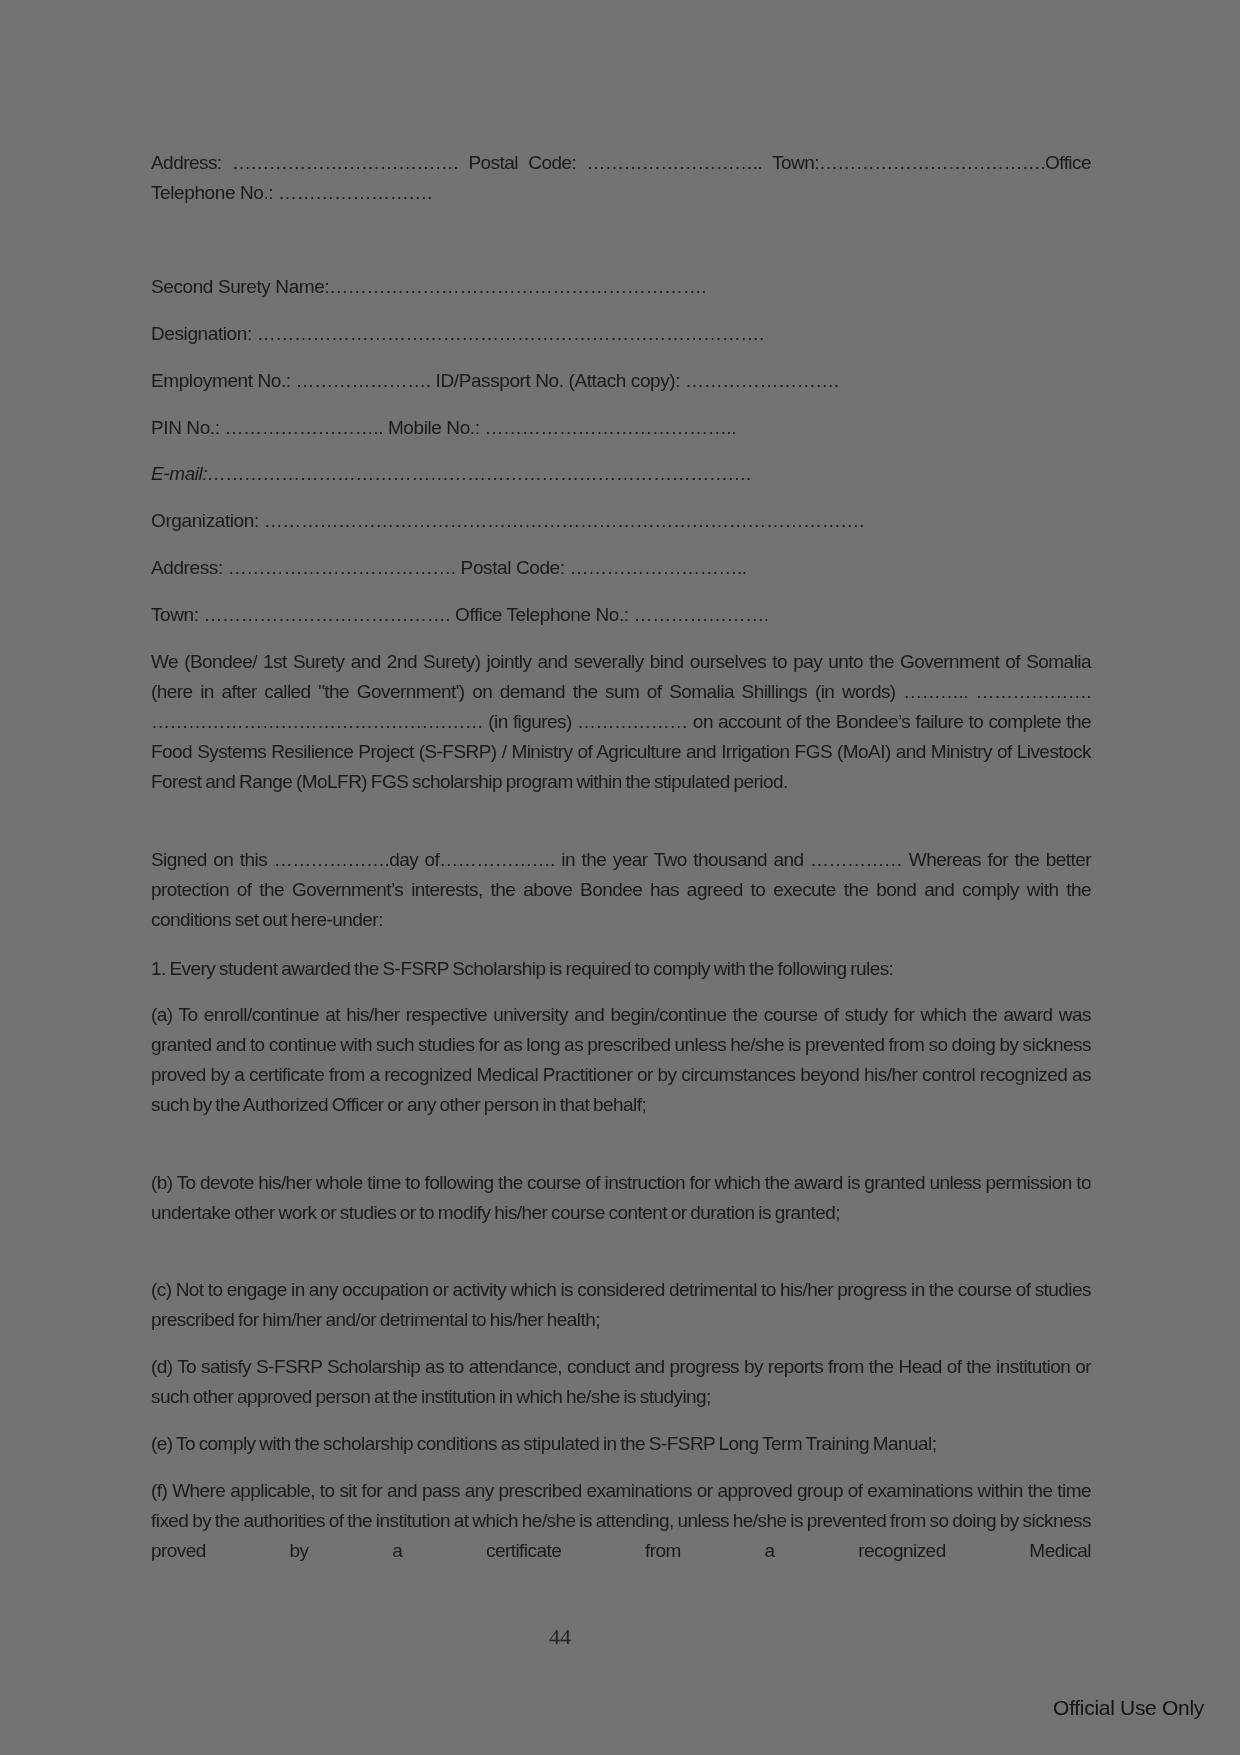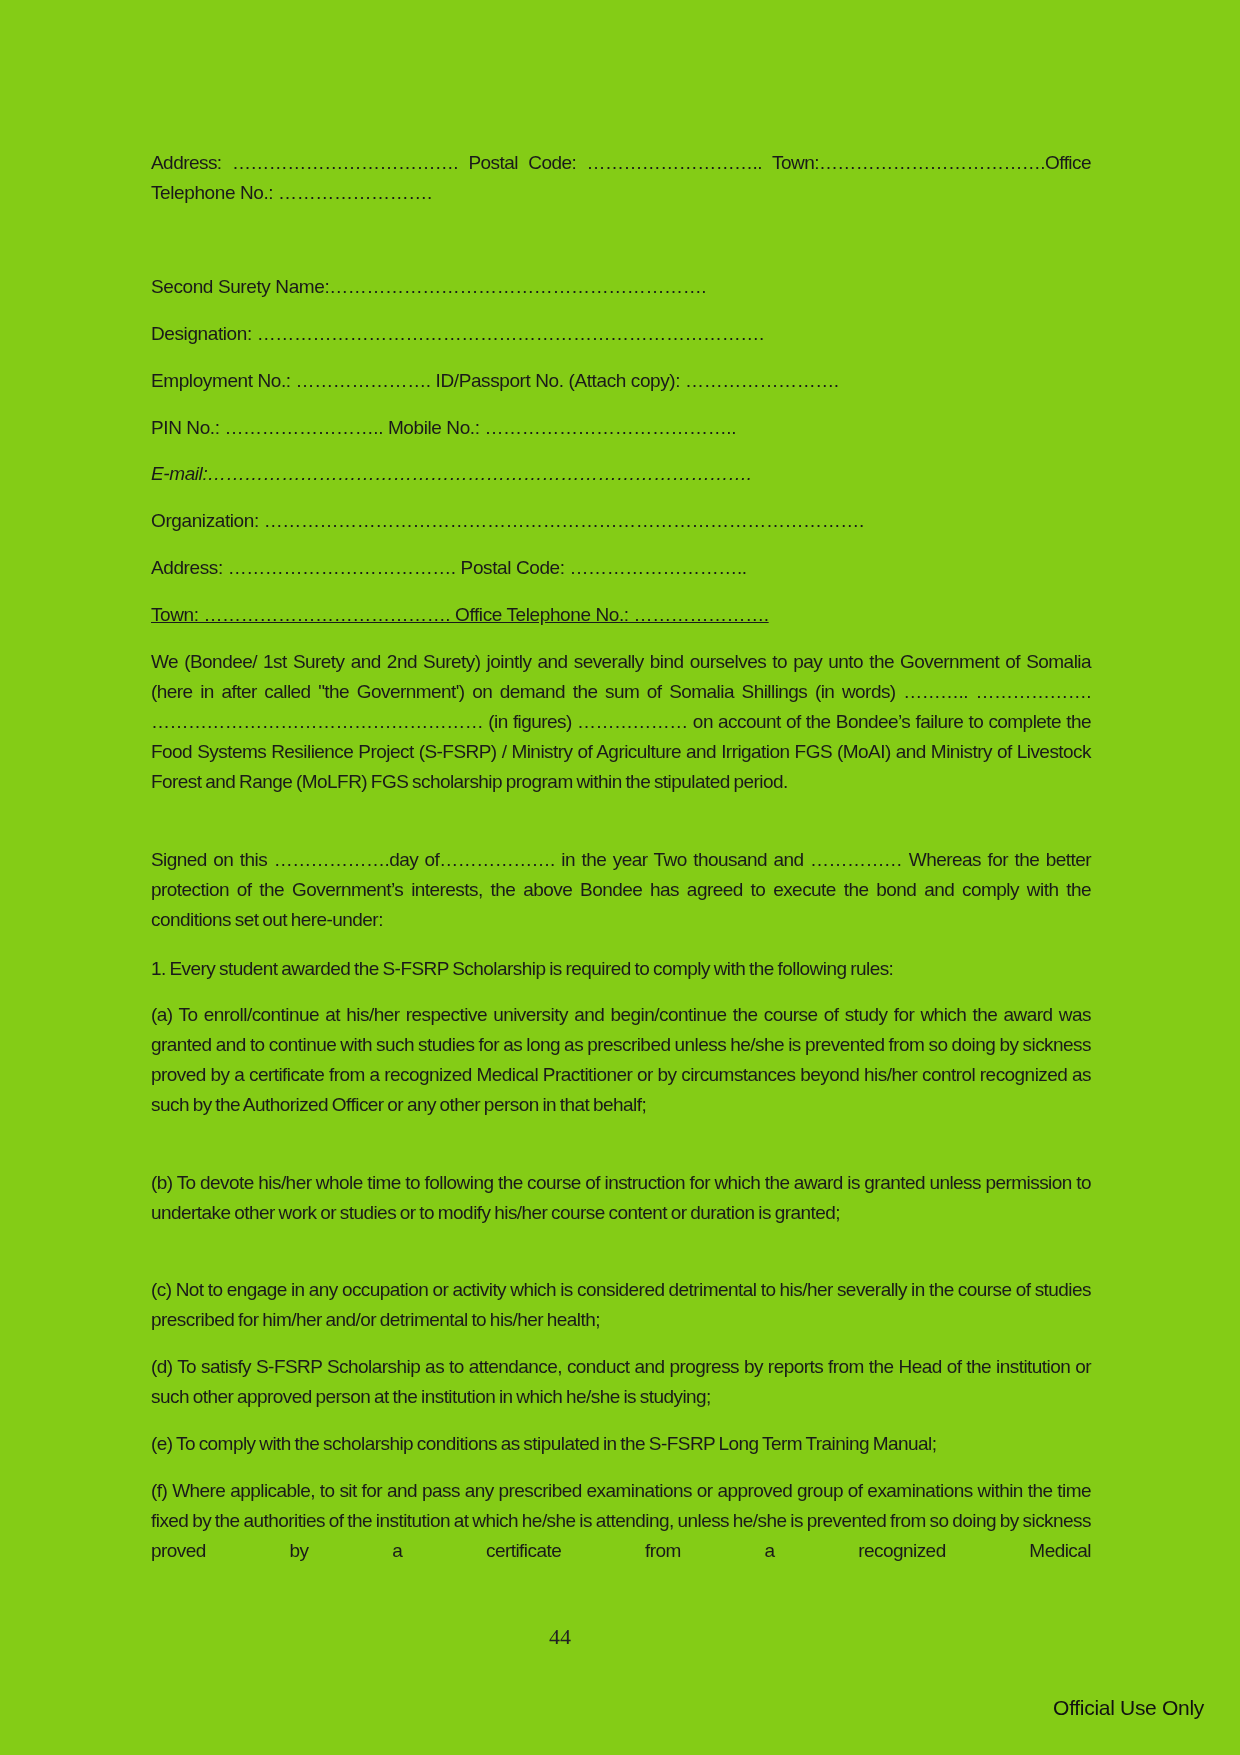--- a/index.html
+++ b/index.html
@@ -13,21 +13,21 @@
       position: relative;
       overflow: hidden;
       color: #1a1a1a;
     }
     .page {
       position: absolute;
       left: 0;
       top: 0;
       width: 1240px;
       height: 1755px;
-      background: #84cc16;
+      background: #737373;
     }
     .line {
       position: absolute;
       left: 151px;
       width: 940px;
       white-space: nowrap;
       font-family: "Liberation Sans", sans-serif;
       font-size: 19px;
       line-height: 30px;
       letter-spacing: -0.4px;
@@ -78,29 +78,29 @@
   <div class="para justify-full" style="top:148px;">Address: ………………………………. Postal Code:    ……………………….. Town:……………………………….Office</div>
   <div class="line" style="top:272px;">Second Surety Name:…………………………………………………….</div>
 
   <div class="line" style="top:178px;">Telephone No.: …………………….</div>
   <div class="line" style="top:319px;">Designation: ……………………………………………………………………….</div>
   <div class="line" style="top:366px;">Employment No.: …………………. ID/Passport No. (Attach copy): …………………….</div>
   <div class="line" style="top:413px;">PIN No.: ……………………..  Mobile No.: …………………………………..</div>
   <div class="line" style="top:459px;font-style:italic;">E-mail:…………………………………………………………………………….</div>
   <div class="line" style="top:506px;">Organization: …………………………………………………………………………………….</div>
   <div class="line" style="top:553px;">Address: ………………………………. Postal Code:   ………………………..</div>
-  <div class="line" style="top:600px;text-decoration:underline;">Town: …………………………………. Office Telephone No.: ………………….</div>
+  <div class="line" style="top:600px;">Town: …………………………………. Office Telephone No.: ………………….</div>
 
   <div class="para" style="top:647px;">We (Bondee/ 1st Surety and 2nd Surety) jointly and severally bind ourselves to pay unto the Government of Somalia (here in after called "the Government') on demand the sum of Somalia Shillings (in words) ……….. ………………. ……………………………………………… (in figures) ………………  on account of the Bondee’s failure to complete the Food Systems Resilience Project (S-FSRP) / Ministry of Agriculture and Irrigation FGS (MoAI) and Ministry of Livestock Forest and Range (MoLFR) FGS scholarship program within the stipulated period.</div>
 
   <div class="para" style="top:845px;"> Signed on this ……………….day of………………. in the year Two thousand and …………… Whereas for the better protection of the Government’s interests, the above Bondee has agreed to execute the bond and comply with the conditions set out here-under:</div>
 
   <div class="para" style="top:954px;">1.  Every student awarded the S-FSRP Scholarship is required to comply with the following rules:</div>
   <div class="para" style="top:1000px;">  (a) To enroll/continue at his/her respective university and begin/continue the course of study for which the award was granted and to continue with such studies for as long as prescribed unless he/she is prevented from so doing by sickness proved by a certificate from a recognized Medical Practitioner or by circumstances beyond his/her control recognized as such by the Authorized Officer or any other person in that behalf;</div>
   <div class="para" style="top:1168px;">(b) To devote his/her whole time to following the course of instruction for which the award is granted unless permission to undertake other work or studies or to modify his/her course content or duration is granted;</div>
-  <div class="para" style="top:1275px;">(c) Not to engage in any occupation or activity which is considered detrimental to his/her severally in the course of studies prescribed for him/her and/or detrimental to his/her health;</div>
+  <div class="para" style="top:1275px;">(c) Not to engage in any occupation or activity which is considered detrimental to his/her progress in the course of studies prescribed for him/her and/or detrimental to his/her health;</div>
   <div class="para" style="top:1352px;">(d) To satisfy S-FSRP Scholarship as to attendance, conduct and progress by reports from the Head of the institution or such other approved person at the institution in which he/she is studying;</div>
   <div class="para" style="top:1429px;">(e) To comply with the scholarship conditions as stipulated in the S-FSRP Long Term Training Manual;</div>
   <div class="para justify-full" style="top:1476px;">(f) Where applicable, to sit for and pass any prescribed examinations or approved group of examinations within the time fixed by the authorities of the institution at which he/she is attending, unless he/she is prevented from so doing by sickness proved by a certificate from a recognized Medical</div>
 
   <div class="page-number">44</div>
   <div class="classification">Official Use Only</div>
 </div>
 
 </body></html>

